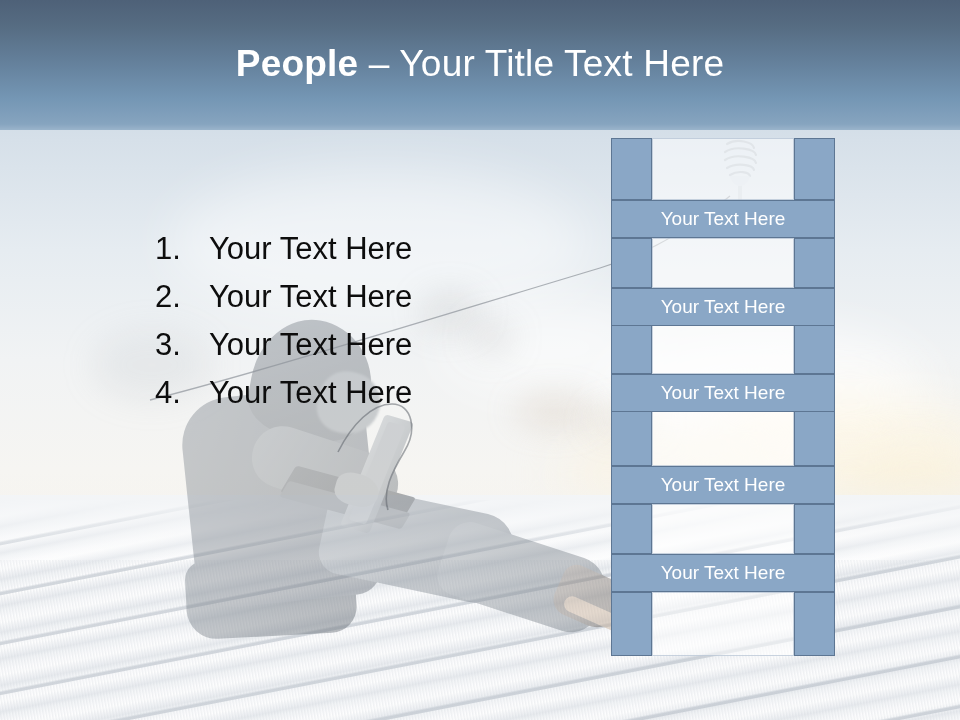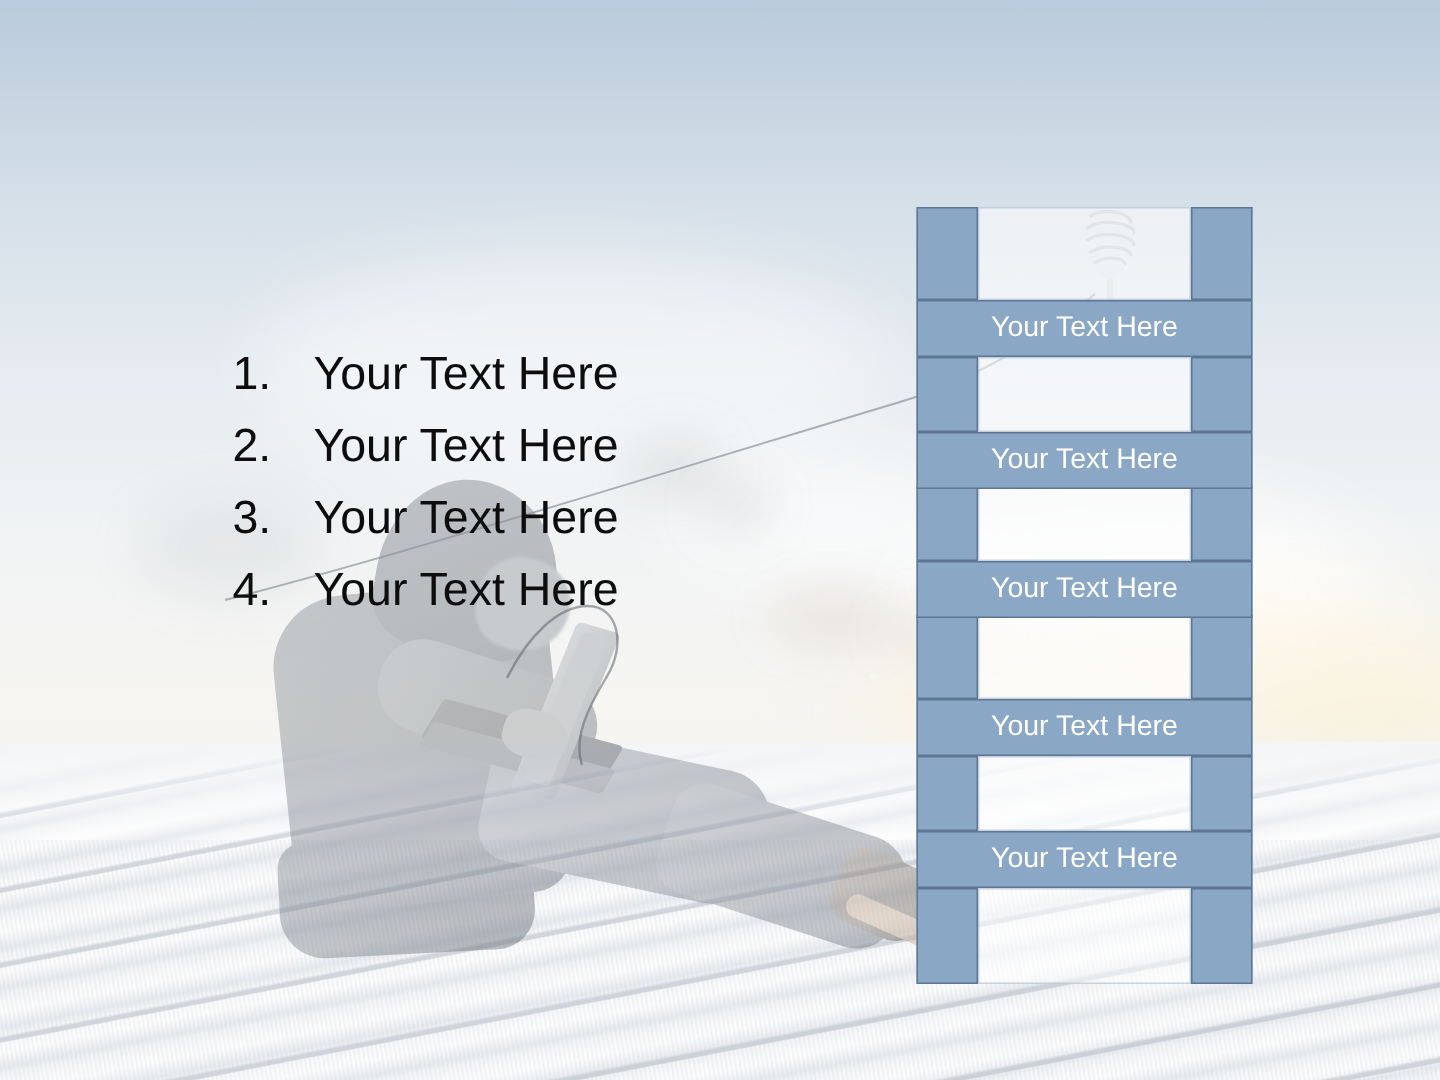--- a/index.html
+++ b/index.html
@@ -387,20 +387,23 @@
       <div class="pc hand"></div>
     </div>
 
     <svg class="wire" viewBox="0 0 960 720">
       <path d="M 150 400 C 260 372 420 322 600 268 C 660 250 700 220 730 196" fill="none" stroke="#8d939a" stroke-width="1.3" opacity=".7"></path>
       <path d="M 338 452 C 352 424 372 404 392 404 C 412 404 418 430 404 452
                C 392 472 382 492 388 510" fill="none" stroke="#5e646b" stroke-width="1.6" opacity=".55"></path>
     </svg>
   </div>
 
+  <div class="header">
+    <div class="header-title"><span class="strong">People</span><span class="rest"> – Your Title Text Here</span></div>
+  </div>
 
   <div class="bullet-list">
     <div class="bullet-row">
       <span class="bullet-num">1.</span>
       <span class="bullet-text">Your Text Here</span>
     </div>
     <div class="bullet-row">
       <span class="bullet-num">2.</span>
       <span class="bullet-text">Your Text Here</span>
     </div>

